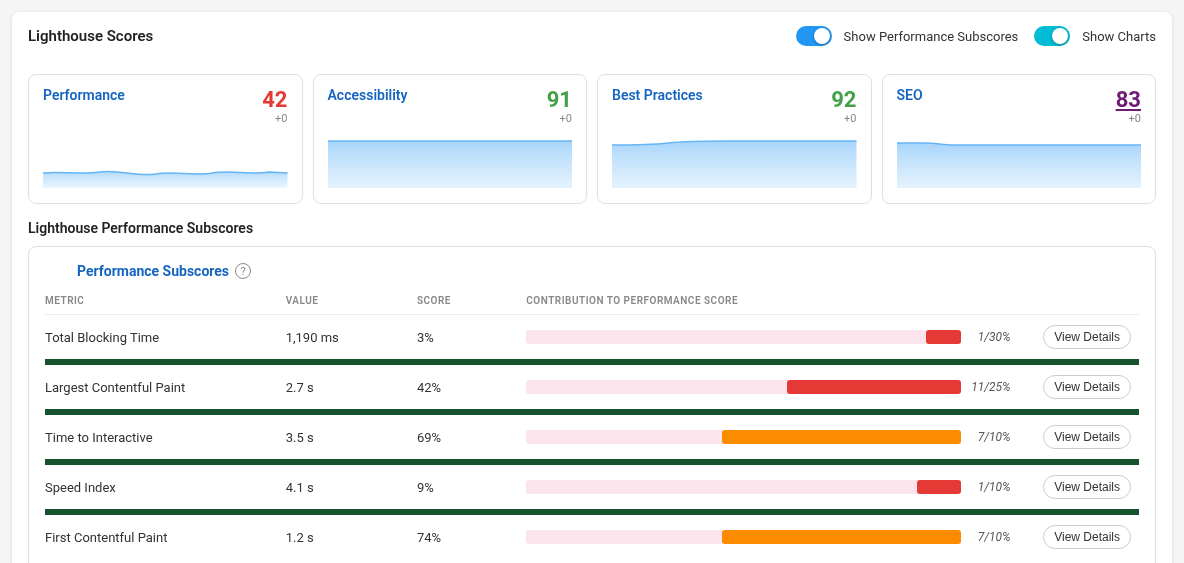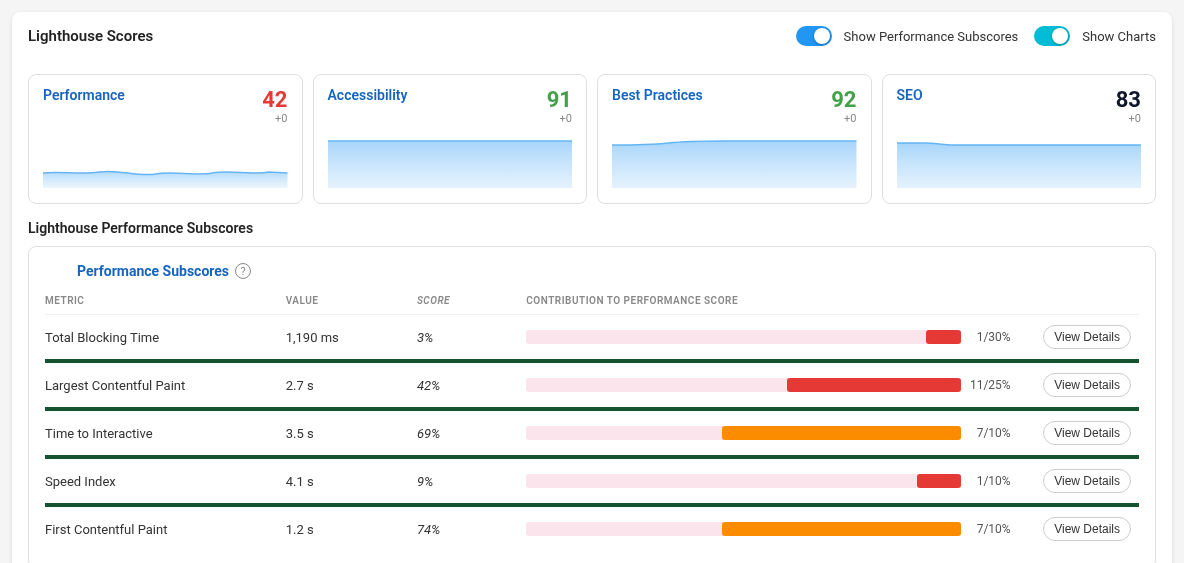--- a/index.html
+++ b/index.html
@@ -95,21 +95,21 @@
     }
     .score-card-right {
       text-align: right;
     }
     .score-value {
       font-size: 22px;
       font-weight: 700;
     }
     .score-value.red { color: #e53935; }
     .score-value.green { color: #43a047; }
-    .score-value.orange { color: #0f172a; }
+    .score-value.orange { color: #701a75; text-decoration: underline; }
     .score-delta {
       font-size: 11px;
       color: #888;
     }
     .chart-area {
       margin-top: 8px;
       height: 55px;
       position: relative;
     }
 
@@ -172,38 +172,39 @@
       font-weight: 600;
       color: #888;
       text-transform: uppercase;
       letter-spacing: 0.05em;
       padding: 4px 8px 8px 0;
       border-bottom: 1px solid #eee;
     }
     .metrics-table th:last-child { text-align: right; }
     .metrics-table td {
       padding: 10px 8px 10px 0;
-      border-bottom: 4px solid #14532d;
+      border-bottom: 6px solid #14532d;
       vertical-align: middle;
       font-size: 13px;
     }
     .metrics-table tr:last-child td {
       border-bottom: none;
     }
     .col-metric { width: 22%; }
     .col-value { width: 12%; }
-    .col-score { width: 10%; font-style: italic; }
+    .col-score { width: 10%; }
     .col-contribution { width: 45%; }
     .col-action { width: 11%; text-align: right; }
 
     
     .contribution-cell {
       display: flex;
       align-items: flex-end;
       gap: 8px;
+      font-style: italic;
     }
     .bar-track {
       flex: 1;
       height: 14px;
       background: #fce4ec;
       border-radius: 3px;
       overflow: visible;
       position: relative;
     }
     .bar-fill {

